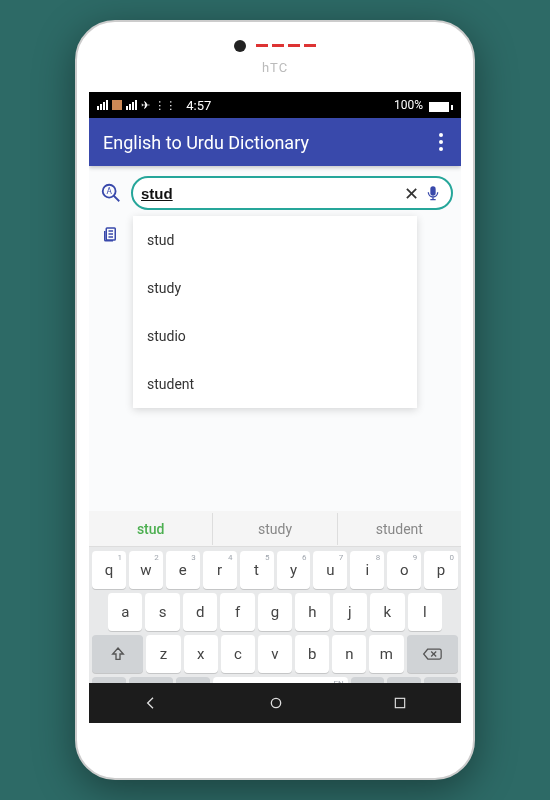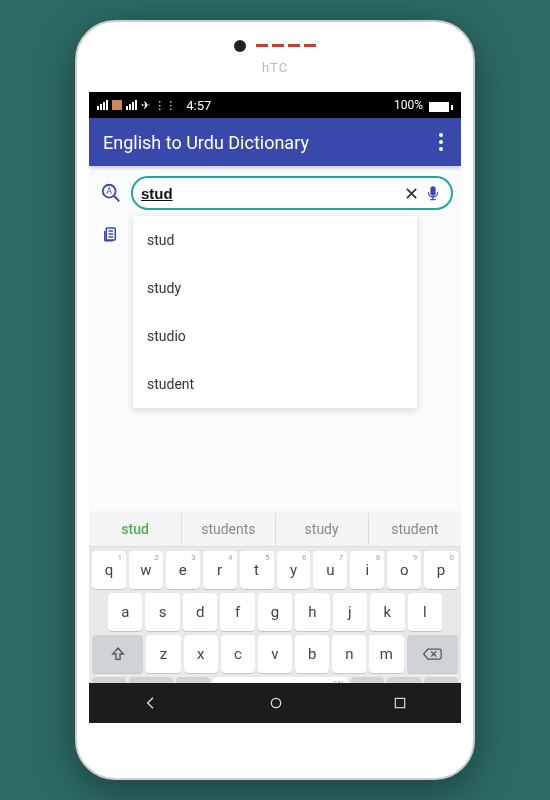--- a/index.html
+++ b/index.html
@@ -303,21 +303,20 @@
         <div class="suggestion-item">stud</div>
         <div class="suggestion-item">study</div>
         <div class="suggestion-item">studio</div>
         <div class="suggestion-item">student</div>
       </div>
     </div>
 
     <div class="keyboard">
       <div class="kb-suggestions">
         <div class="kb-sugg-item active">stud</div>
-        <div class="kb-sugg-item">students</div>
         <div class="kb-sugg-item">study</div>
         <div class="kb-sugg-item">student</div>
       </div>
       <div class="kb-rows">
         <div class="kb-row" id="kb-row1">
             <div class="key">q<span class="key-hint">1</span></div>
             <div class="key">w<span class="key-hint">2</span></div>
             <div class="key">e<span class="key-hint">3</span></div>
             <div class="key">r<span class="key-hint">4</span></div>
             <div class="key">t<span class="key-hint">5</span></div>

